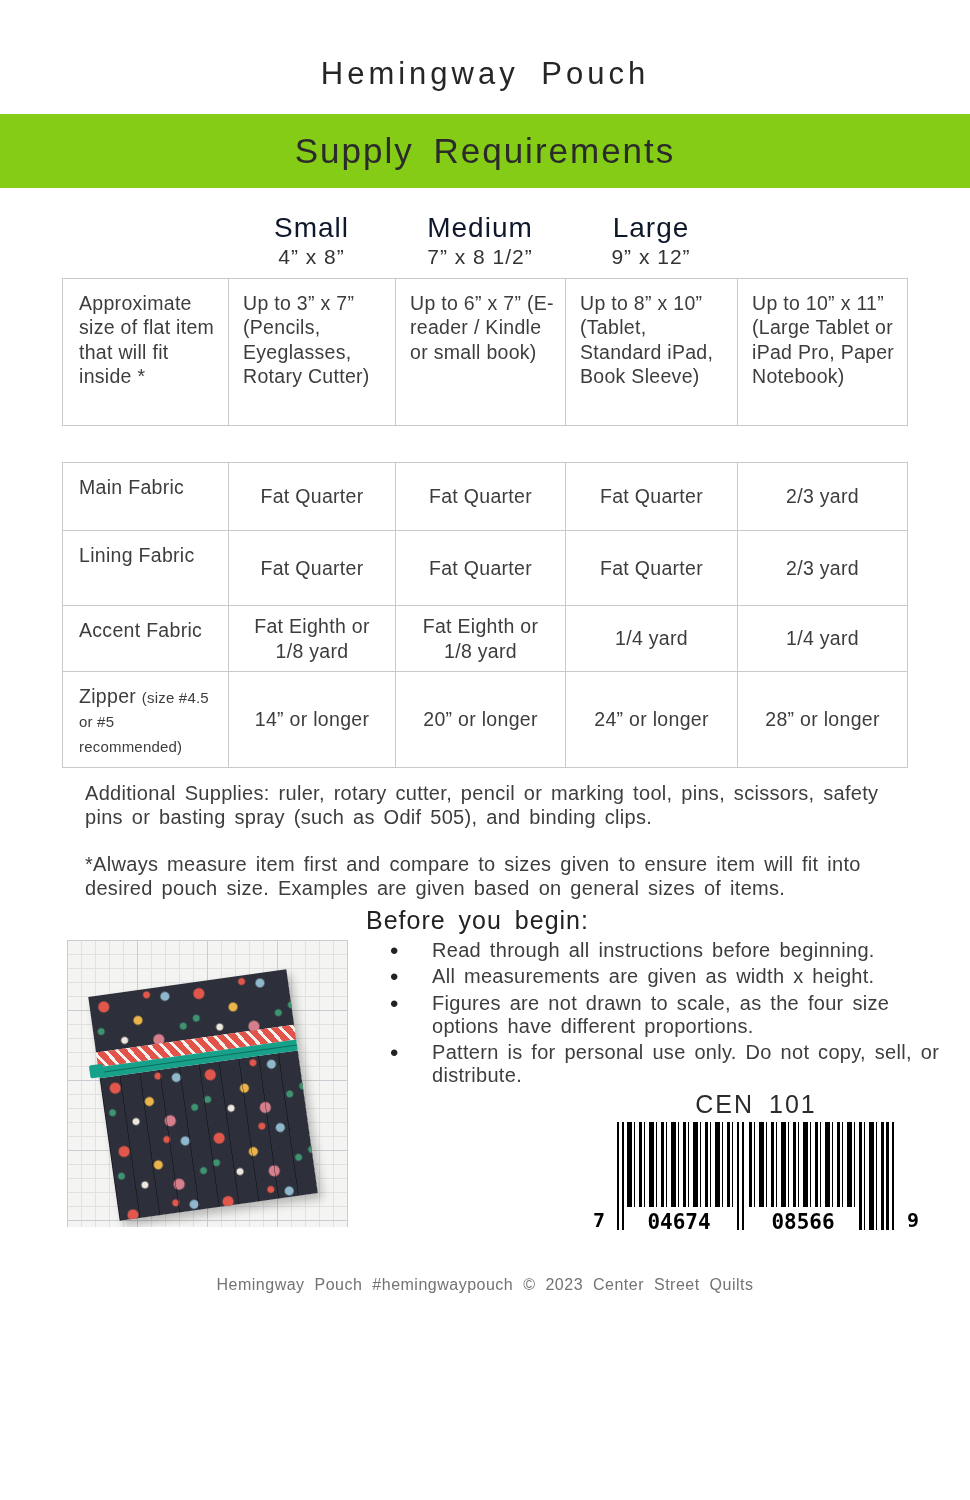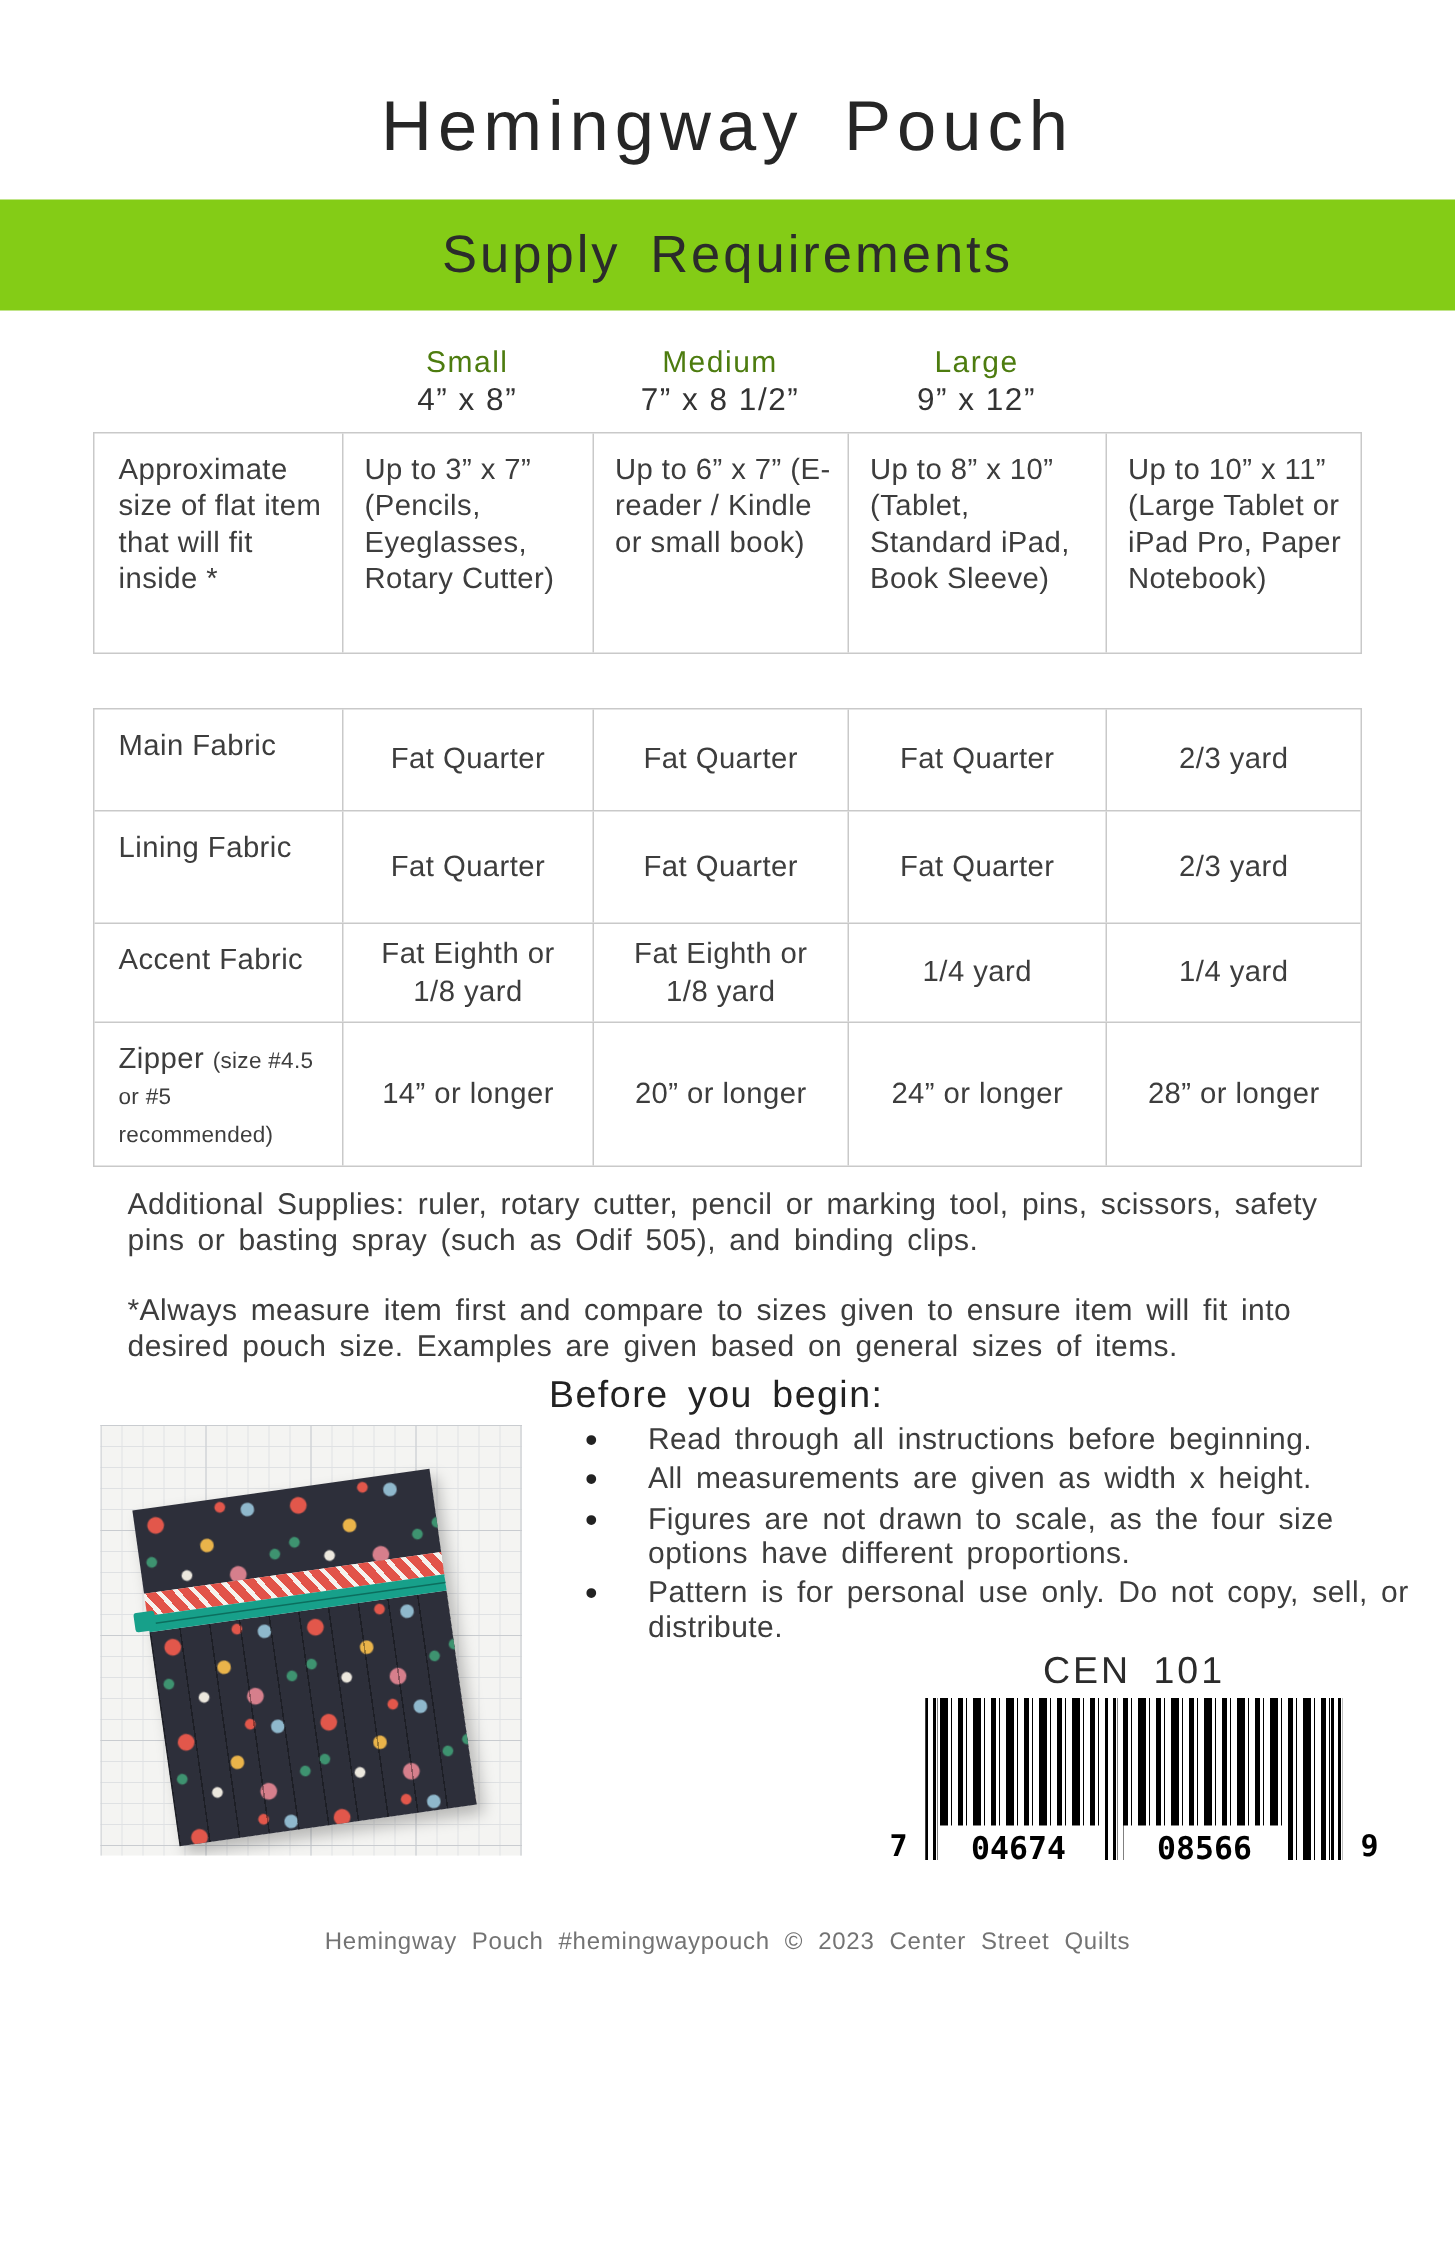--- a/index.html
+++ b/index.html
@@ -4,33 +4,33 @@
 <style>
   * { margin:0; padding:0; box-sizing:border-box; }
   html,body { width:970px; background:#ffffff; }
   body {
     height:1500px; overflow:hidden; position:relative;
     font-family:"Liberation Sans", sans-serif;
     color:#3d3d3d; -webkit-font-smoothing:antialiased;
   }
   .page-title {
     padding-top:56px; text-align:center;
-    font-size:47px; font-weight:300; letter-spacing:4px; color:#262626;
+    font-size:31px; font-weight:300; letter-spacing:4px; color:#262626;
     word-spacing:10px;
   }
   .banner {
     margin-top:22px; height:74px; background:#84cc16;
     display:flex; align-items:center; justify-content:center;
     font-size:35px; font-weight:300; letter-spacing:2px; color:#2b2b2b;
     word-spacing:8px;
   }
   .grid5 { display:grid; grid-template-columns:166px 167px 170px 172px 171px; }
   .size-header { margin:24px 0 0 62px; width:846px; }
   .size-header .col { text-align:center; }
-  .size-name { font-size:20px; font-weight:400; color:#4d7c0f; letter-spacing:1px; }
+  .size-name { font-size:28px; font-weight:400; color:#0f172a; letter-spacing:1px; }
   .size-dims { font-size:21px; color:#333; margin-top:1px; letter-spacing:1px; }
 
   .tbl { margin-left:62px; width:846px; border:1px solid #c9c9c9; }
   .tbl .row { display:grid; grid-template-columns:165px 167px 170px 172px 170px; }
   .tbl .row + .row { border-top:1px solid #c9c9c9; }
   .cell { border-left:1px solid #c9c9c9; font-size:19.5px; line-height:1.25; letter-spacing:.3px; }
   .cell:first-child { border-left:none; }
   .label-cell { padding:12px 10px 10px 16px; }
   .val-left { padding:12px 10px 10px 14px; }
   .val-center { display:flex; align-items:center; justify-content:center; text-align:center; padding:8px 10px; }

